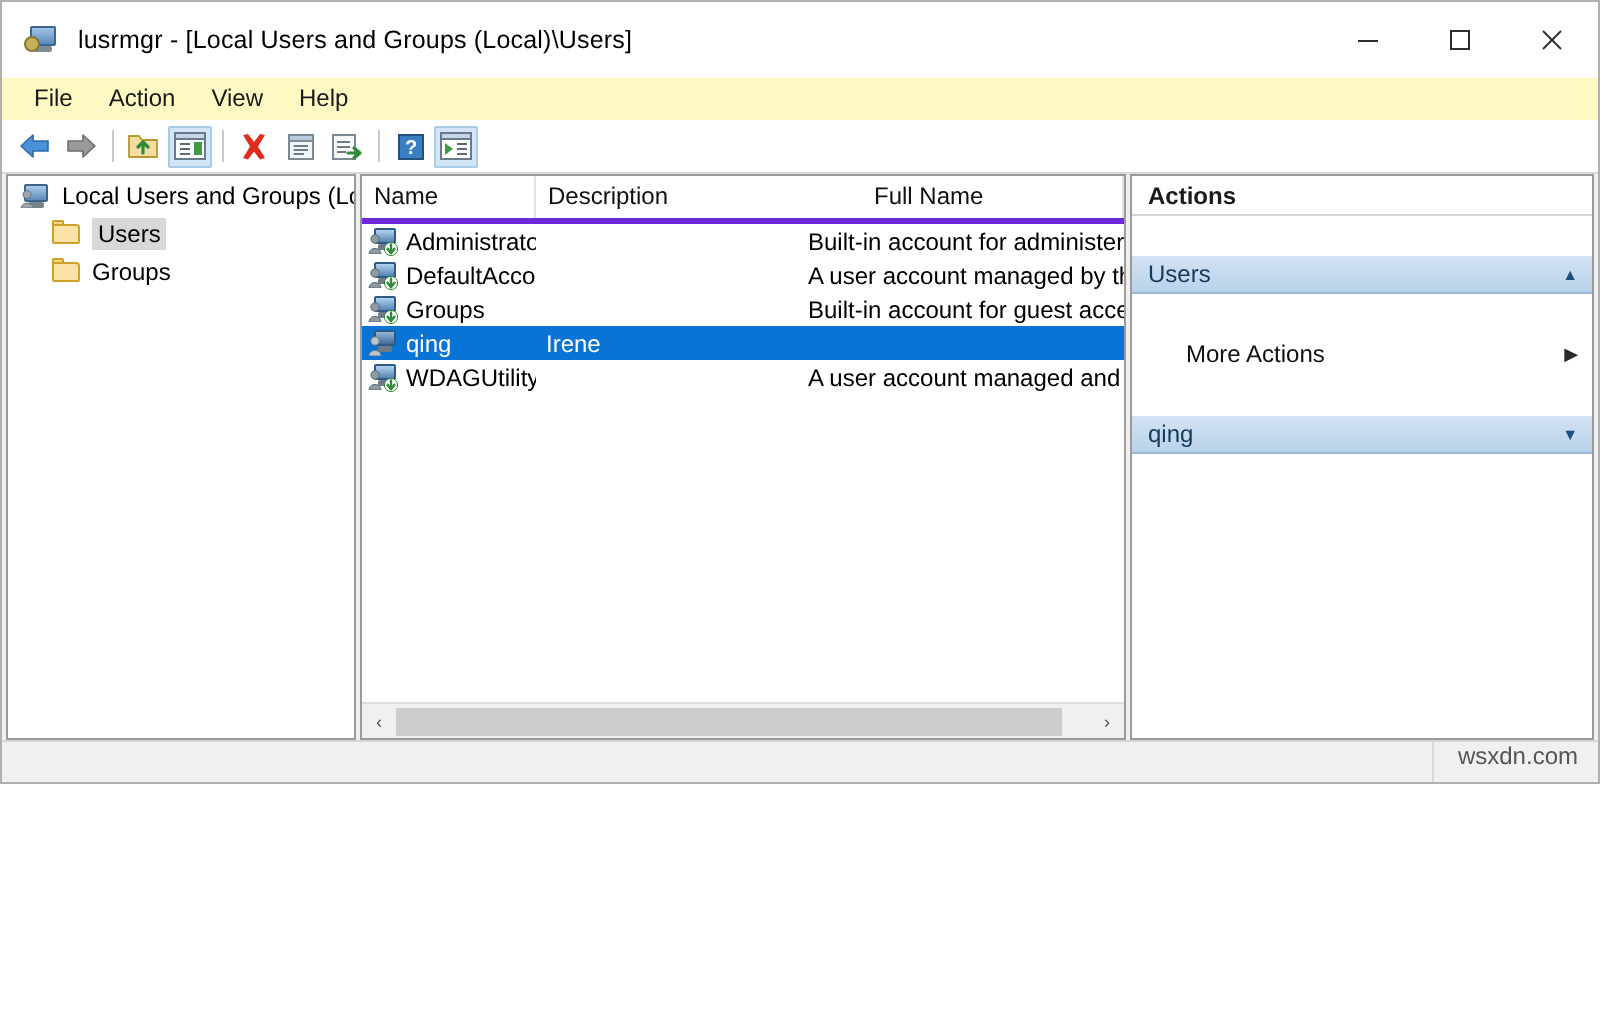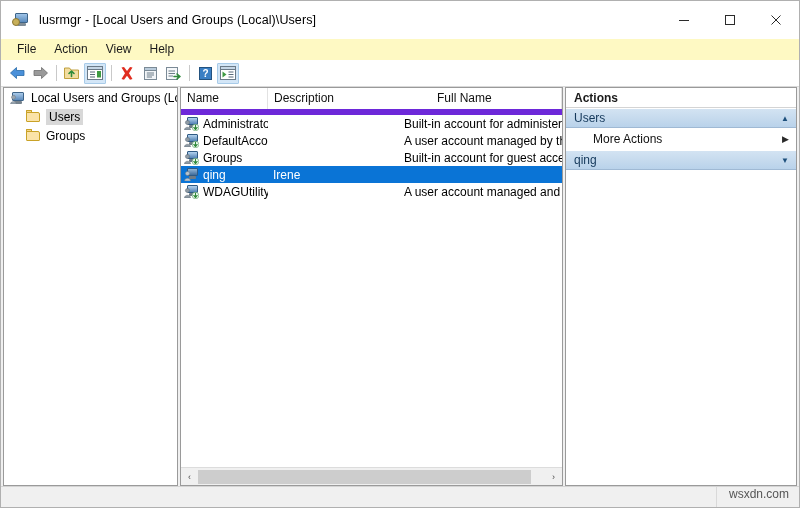--- a/index.html
+++ b/index.html
@@ -5,21 +5,21 @@
   html, body {
     margin: 0; padding: 0;
     width: 800px; height: 512px;
     overflow: hidden;
     background: #ffffff;
     font-family: "Liberation Sans", sans-serif;
     -webkit-font-smoothing: antialiased;
   }
   #app {
     position: relative;
-    width: 800px; height: 508px;
+    width: 800px; height: 392px;
     background: #ffffff;
     border: 1px solid #b0b0b0;
     box-sizing: border-box;
     display: flex;
     flex-direction: column;
   }
 
   
   .titlebar {
     height: 38px;
@@ -206,21 +206,21 @@
     margin: 0 2px 0 0;
     display: flex;
     flex-direction: column;
     border-top: 1px solid #9a9a9a;
   }
   .list-header {
     height: 21px;
     flex: 0 0 21px;
     display: flex;
     background: #ffffff;
-    border-bottom: 6px solid #6d28d9;
+    border-bottom: 3px solid #6d28d9;
     position: relative;
   }
   .col {
     font-size: 12px;
     color: #111;
     padding: 3px 0 0 6px;
     box-sizing: border-box;
     border-right: 1px solid #e2e2e2;
     white-space: nowrap;
     overflow: hidden;
@@ -323,20 +323,21 @@
   }
 
   
   .actions-pane {
     flex: 0 0 232px;
     margin: 0 2px 0 0;
     border-top: 1px solid #9a9a9a;
     background: #ffffff;
     display: flex;
     flex-direction: column;
+    gap: 19px;
   }
   .actions-title {
     height: 20px;
     flex: 0 0 20px;
     font-size: 12px;
     font-weight: bold;
     color: #1b1b1b;
     padding: 3px 0 0 8px;
     box-sizing: border-box;
     background: #ffffff;

